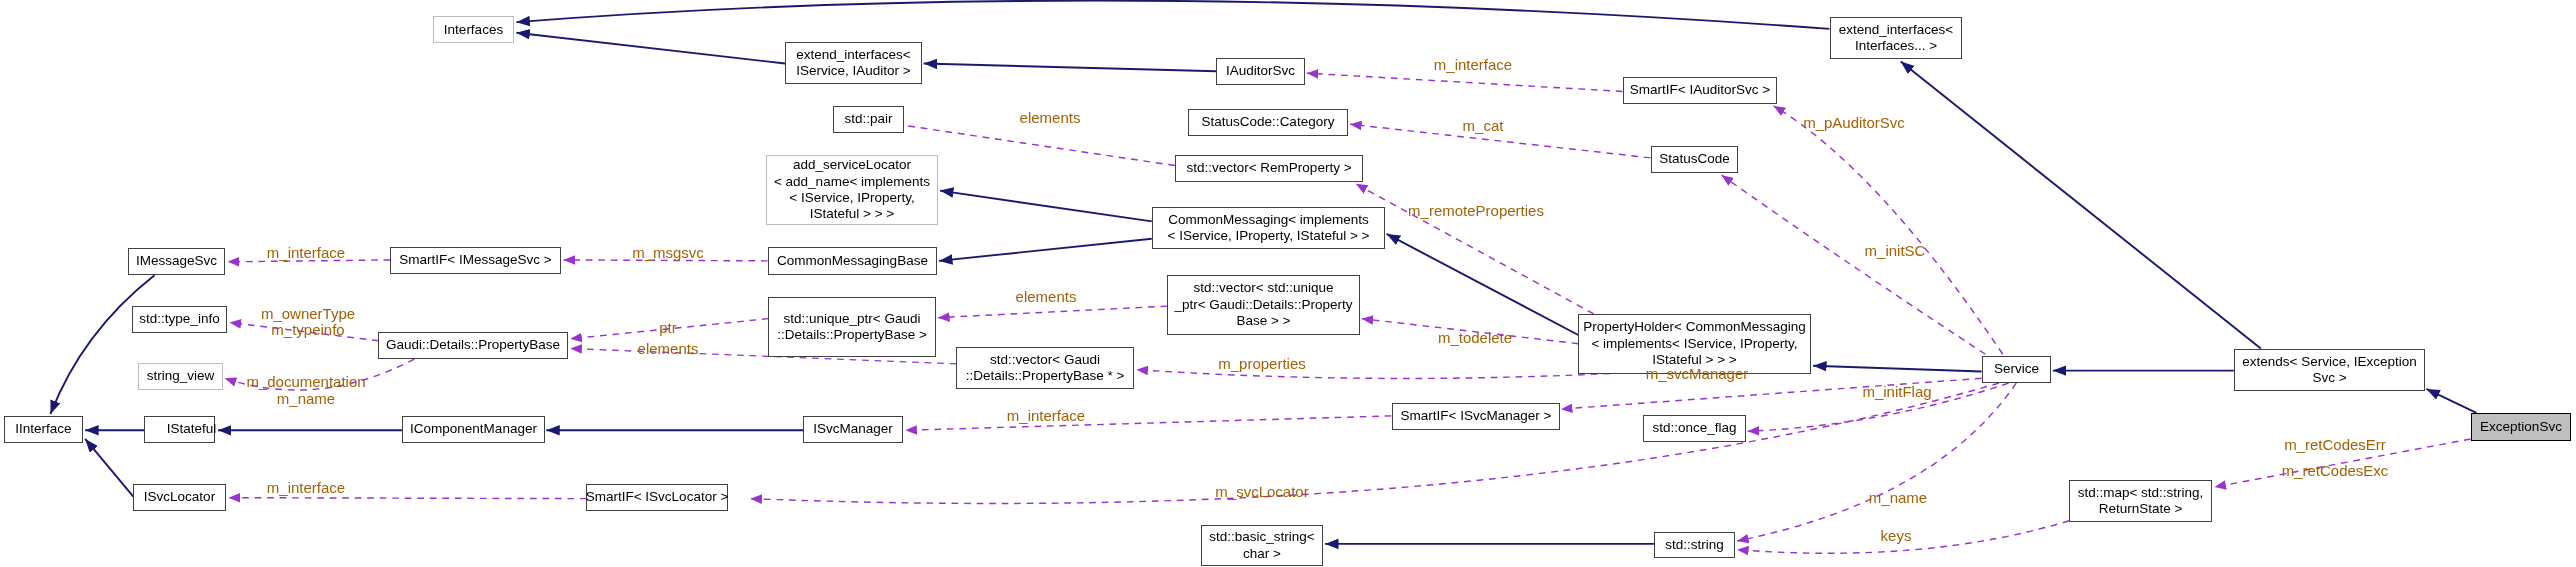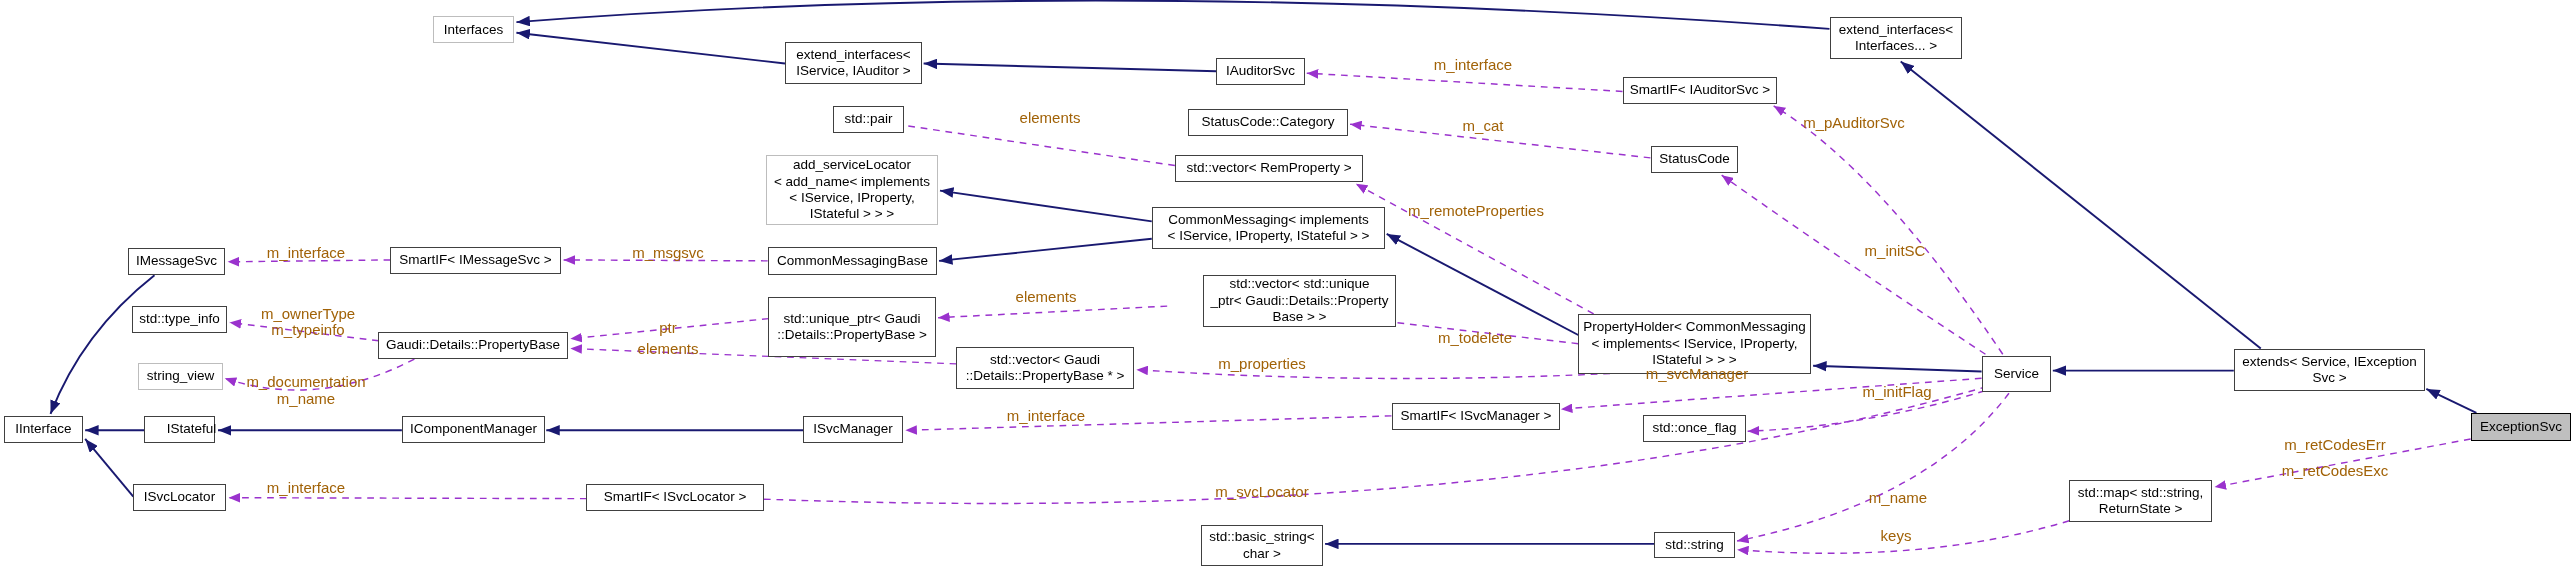--- a/index.html
+++ b/index.html
@@ -136,35 +136,35 @@
       <div class="node" style="left: 378px; top: 332px; width: 190px; height: 27px;">
         <span>Gaudi::Details::PropertyBase</span>
       </div>
       <div class="node light" style="left: 138px; top: 363px; width: 85px; height: 27px;">
         <span>string_view</span>
       </div>
       <div class="node" style="left: 768px; top: 297px; width: 168px; height: 60px; align-items: center;">
         <span>std::unique_ptr&lt; Gaudi</span>
         <span>::Details::PropertyBase &gt;</span>
       </div>
-      <div class="node" style="left: 1203px; top: 275px; width: 193px; height: 52px;">
+      <div class="node" style="left: 1167px; top: 275px; width: 193px; height: 60px;">
         <span>std::vector&lt; std::unique</span>
         <span>_ptr&lt; Gaudi::Details::Property</span>
         <span>Base &gt; &gt;</span>
       </div>
       <div class="node" style="left: 1578px; top: 314px; width: 233px; height: 60px;">
         <span>PropertyHolder&lt; CommonMessaging</span>
         <span>&lt; implements&lt; IService, IProperty,</span>
         <span>IStateful &gt; &gt; &gt;</span>
       </div>
       <div class="node" style="left: 956px; top: 347px; width: 178px; height: 42px;">
         <span>std::vector&lt; Gaudi</span>
         <span>::Details::PropertyBase * &gt;</span>
       </div>
-      <div class="node" style="left: 1982px; top: 356px; width: 69px; height: 36px;">
+      <div class="node" style="left: 1982px; top: 356px; width: 69px; height: 27px;">
         <span>Service</span>
       </div>
       <div class="node" style="left: 2234px; top: 349px; width: 191px; height: 42px;">
         <span>extends&lt; Service, IException</span>
         <span>Svc &gt;</span>
       </div>
       <div class="node highlight" style="left: 2471px; top: 413px; width: 100px; height: 28px;">
         <span>ExceptionSvc</span>
       </div>
       <div class="node" style="left: 3.9px; top: 416px; width: 79px; height: 27px;">
@@ -181,21 +181,21 @@
       </div>
       <div class="node" style="left: 1392px; top: 403px; width: 168px; height: 27px;">
         <span>SmartIF&lt; ISvcManager &gt;</span>
       </div>
       <div class="node" style="left: 1643px; top: 415px; width: 103px; height: 27px;">
         <span>std::once_flag</span>
       </div>
       <div class="node" style="left: 133px; top: 484px; width: 93px; height: 27px;">
         <span>ISvcLocator</span>
       </div>
-      <div class="node" style="left: 586px; top: 484px; width: 178px; height: 27px;">
+      <div class="node" style="left: 586px; top: 484px; width: 142px; height: 27px;">
         <span>SmartIF&lt; ISvcLocator &gt;</span>
       </div>
       <div class="node" style="left: 2069px; top: 480px; width: 143px; height: 42px;">
         <span>std::map&lt; std::string,</span>
         <span>ReturnState &gt;</span>
       </div>
       <div class="node" style="left: 1201px; top: 525px; width: 122px; height: 41px;">
         <span>std::basic_string&lt;</span>
         <span>char &gt;</span>
       </div>

